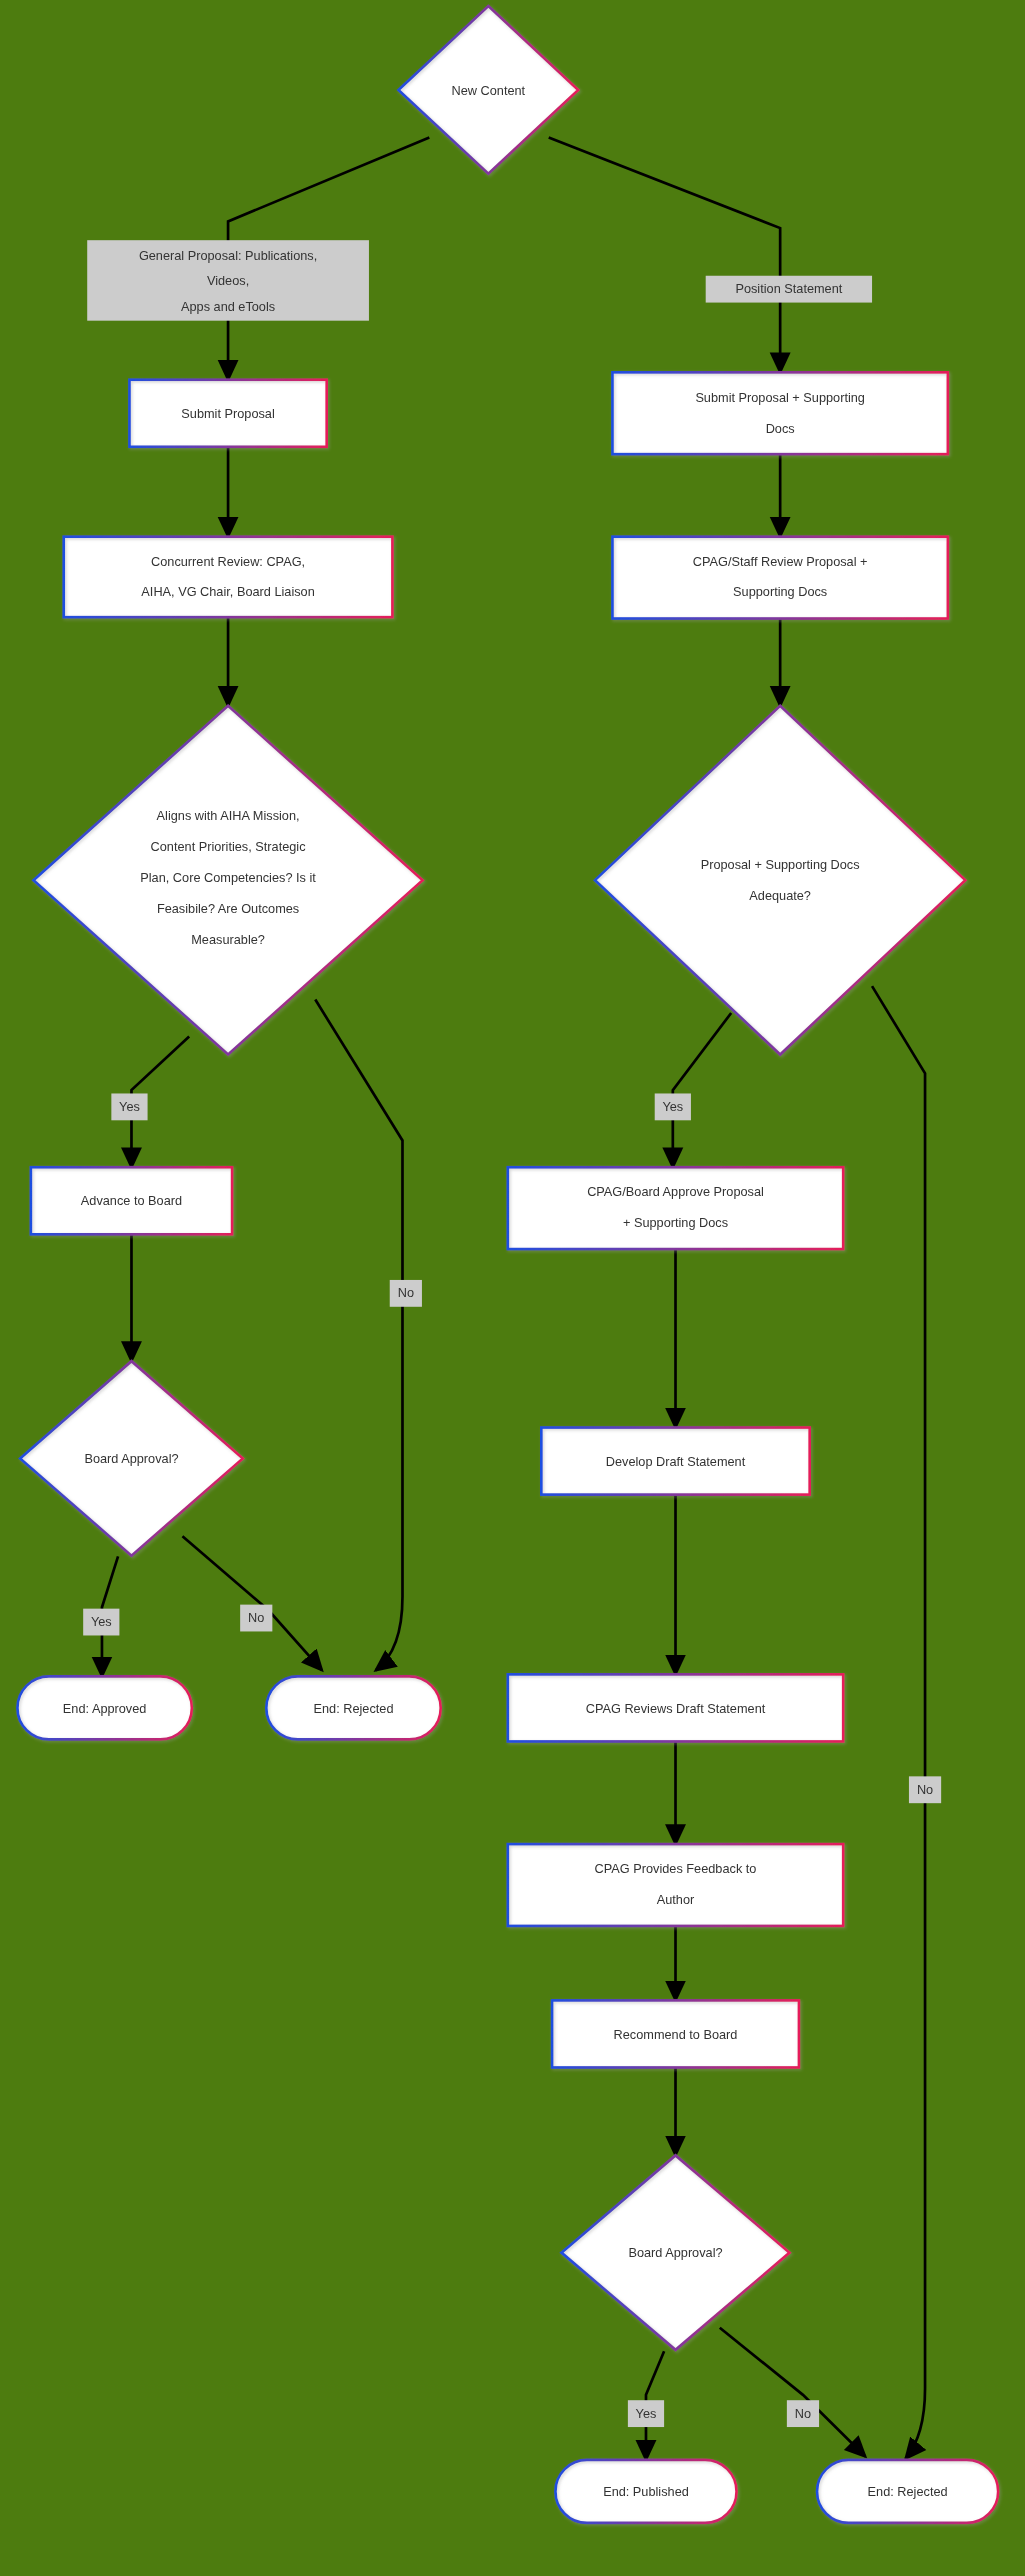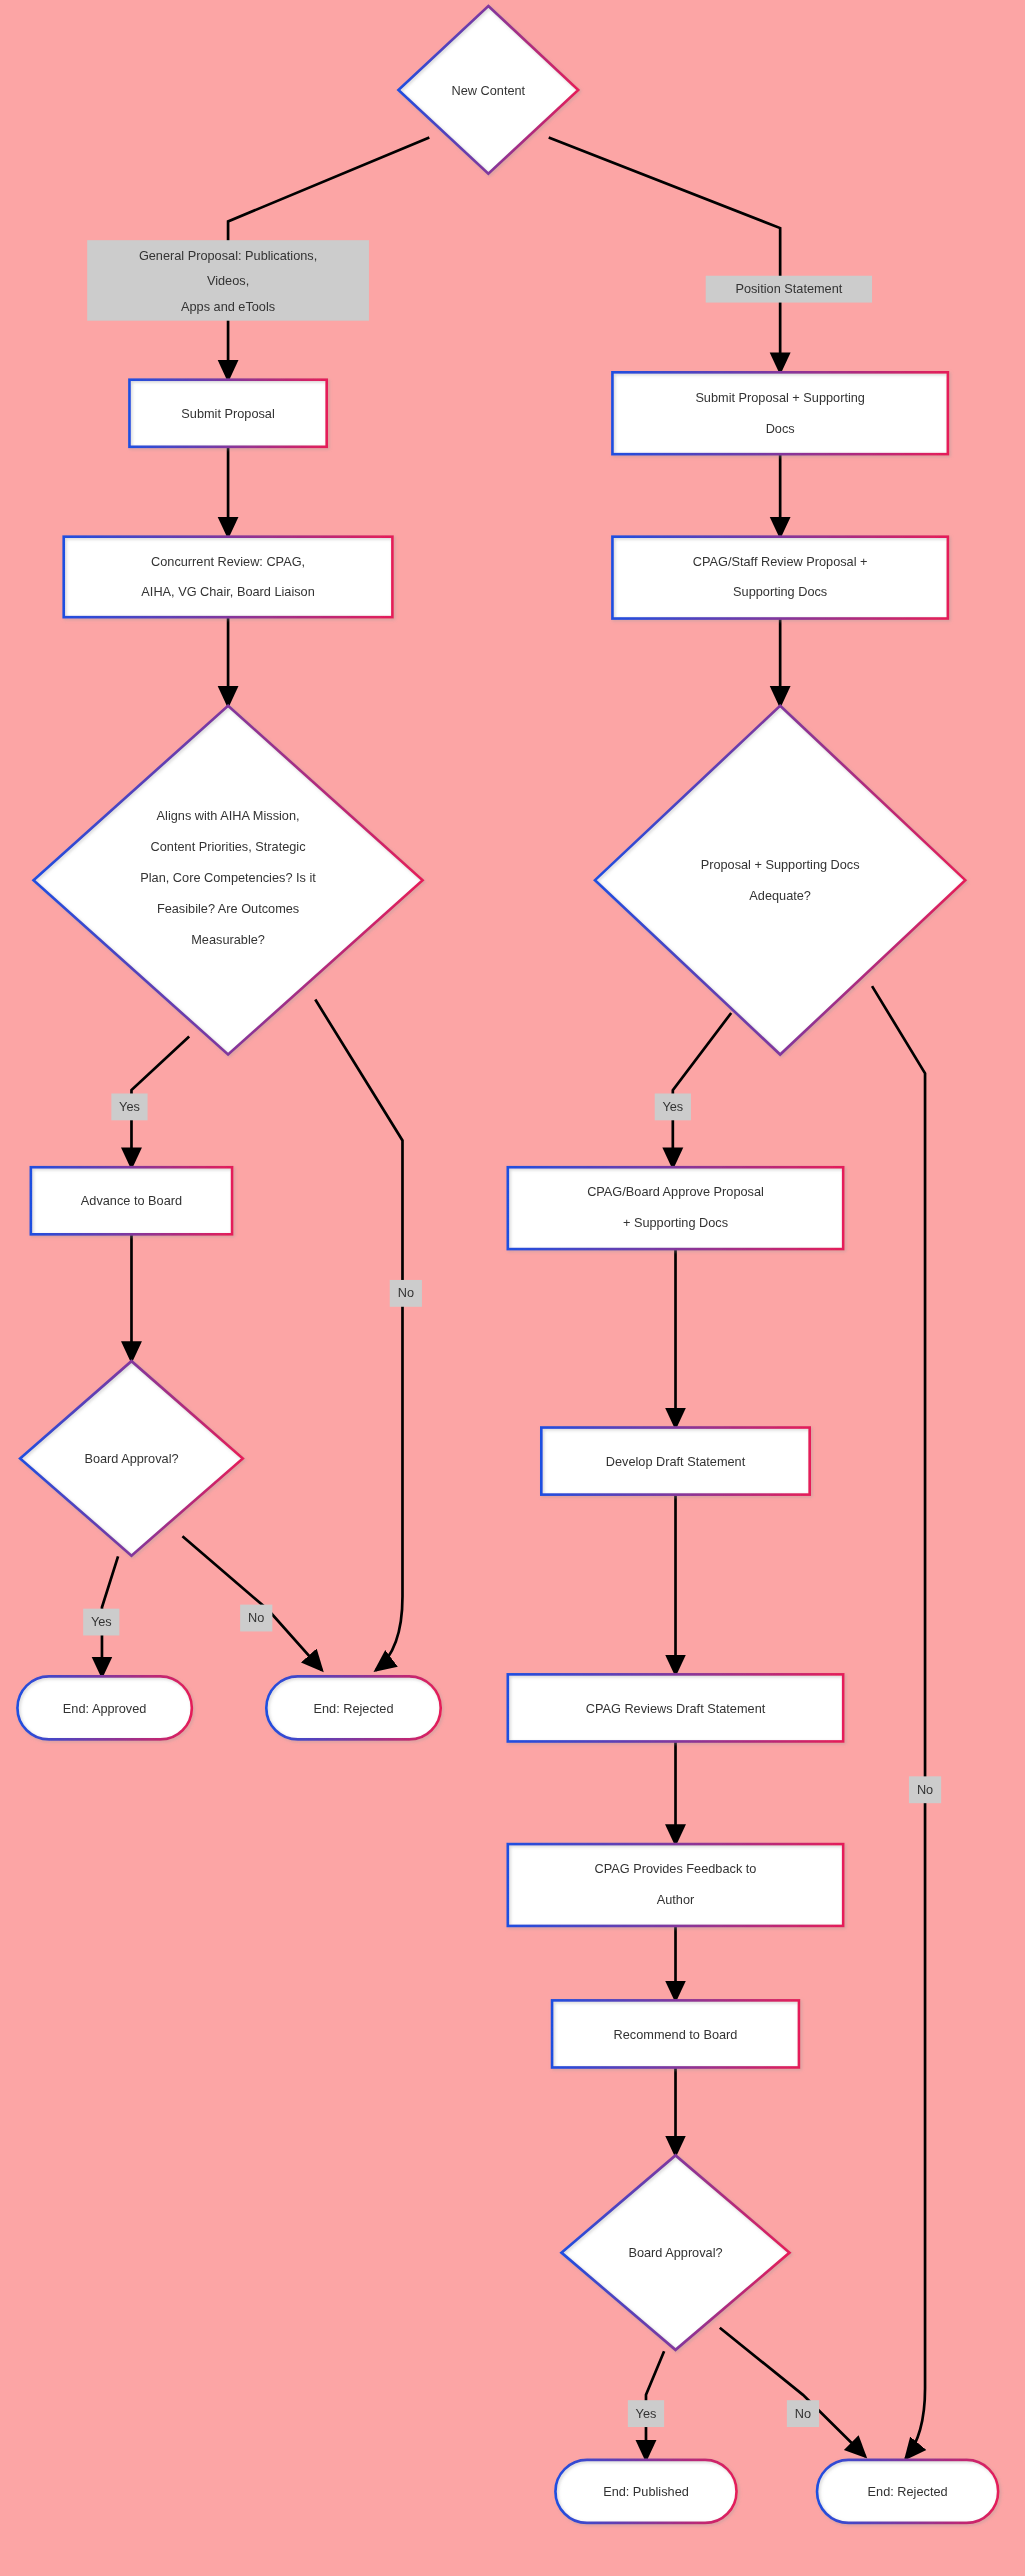--- a/index.html
+++ b/index.html
@@ -8,21 +8,21 @@
     padding: 0;
     background: #ffffff;
   }
   body {
     font-family: "Liberation Sans", sans-serif;
   }
   #flow-root {
     position: relative;
     width: 1025px;
     height: 2576px;
-    background: #fca5a5;
+    background: #4d7c0f;
     overflow: hidden;
   }
   svg#flow-svg {
     position: absolute;
     top: 0;
     left: 0;
     width: 1025px;
     height: 2576px;
     display: block;
   }

